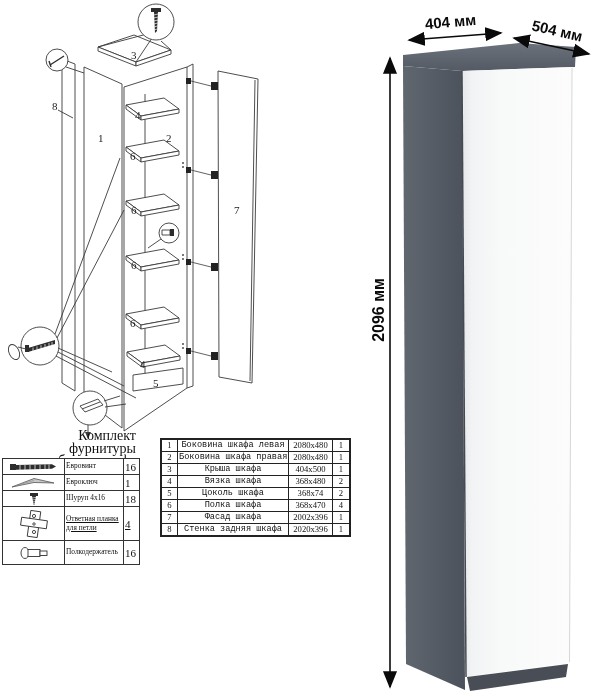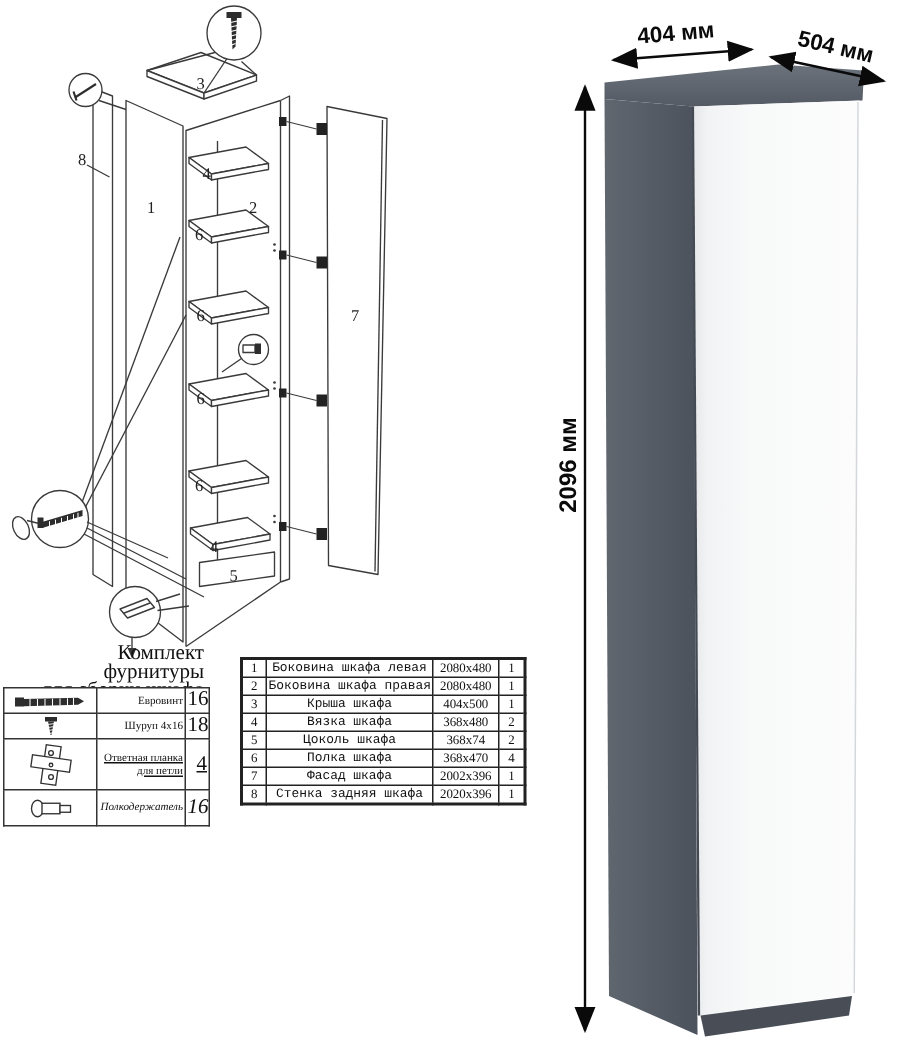--- a/index.html
+++ b/index.html
@@ -4,29 +4,29 @@
 <style>
   html,body{margin:0;padding:0;background:#fff;}
   .stage{position:relative;width:601px;height:700px;background:#fff;overflow:hidden;
          font-family:"Liberation Serif",serif;color:#111;}
   .art{position:absolute;left:0;top:0;width:601px;height:700px;}
   .kit-heading{position:absolute;left:8px;top:430px;width:128px;text-align:right;
                font-size:14px;line-height:12.5px;color:#111;}
   table{border-collapse:collapse;background:#fff;}
   .kit-table{position:absolute;left:2px;top:458px;width:134px;border:1.5px solid #333;
              table-layout:fixed;}
-  .kit-table td{border:1px solid #333;text-align:right;vertical-align:middle;padding:0 1px;}
+  .kit-table td{border:1px solid #333;text-align:left;vertical-align:middle;padding:0 1px;}
   .kit-table td.c-icon{width:59px;}
   .kit-table td.c-name{width:56px;font-size:7.4px;line-height:1.1;}
-  .kit-table td.c-qty{width:13px;font-size:14px;}
+  .kit-table td.c-qty{width:13px;font-size:11px;}
   .kit-table tr.h15 td{height:15px;}
   .kit-table tr.h33 td{height:33px;text-decoration:underline;}
   .kit-table tr.h39 td{height:39px;}
   .kit-table tr.h26 td{height:26px;}
-  .kit-table tr.h23 td{height:23px;font-style:italic;}
+  .kit-table tr.h23 td{height:23px;}
   .kit-table tr.h27 td{height:27px;}
   .parts-table{position:absolute;left:160px;top:438px;width:182px;border:2px solid #222;
                table-layout:fixed;}
   .parts-table td{border:1.2px solid #222;text-align:center;padding:0 1px;height:11px;
                   font-size:8.6px;line-height:1;white-space:nowrap;overflow:hidden;}
   .parts-table td.c-num{width:13px;}
   .parts-table td.c-name{width:108px;font-family:Liberation Mono, monospace;}
   .parts-table td.c-size{width:41px;}
   .parts-table td.c-qty{width:14px;}
   .kit-icon{display:block;margin:0 auto;}
@@ -277,20 +277,30 @@
                 <line x1="37" y1="4.5" x2="37" y2="9.2"></line>
                 <line x1="41" y1="4.4" x2="41" y2="9"></line>
               </g>
       </svg>
     </td>
     <td class="c-name">Евровинт</td>
     <td class="c-qty">16</td>
   </tr>
   <tr class="h15">
     <td class="c-icon">
+      <svg class="kit-icon" width="52" height="13">
+        <polygon points="4,11 26,2.5 46,7 26,6.5" fill="#c7c7c7" stroke="#555" stroke-width="0.8"></polygon>
+        <line x1="6" y1="10" x2="26" y2="4.5" stroke="#888" stroke-width="0.6"></line>
+      </svg>
+    </td>
+    <td class="c-name">Евроключ</td>
+    <td class="c-qty">1</td>
+  </tr>
+  <tr class="h15">
+    <td class="c-icon">
       <svg class="kit-icon" width="52" height="14">
         <rect x="22" y="1" width="8" height="3" fill="#2d2d2d"></rect>
         <polygon points="24,4 28,4 26.3,13 25.7,13" fill="#2d2d2d"></polygon>
         <g stroke="#fff" stroke-width="0.6">
                 <line x1="23.8" y1="6" x2="28.2" y2="5.4"></line>
                 <line x1="24" y1="8" x2="28" y2="7.4"></line>
                 <line x1="24.3" y1="10" x2="27.7" y2="9.4"></line>
                 <line x1="24.6" y1="12" x2="27.4" y2="11.5"></line>
               </g>
       </svg>

